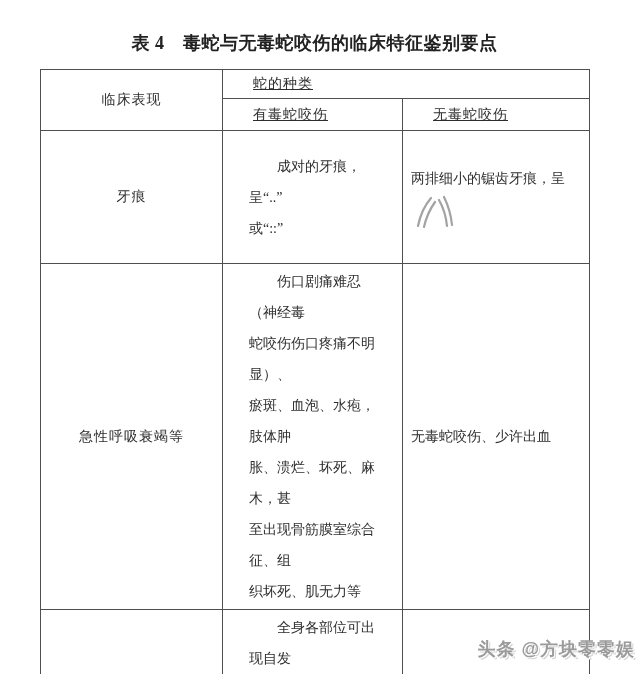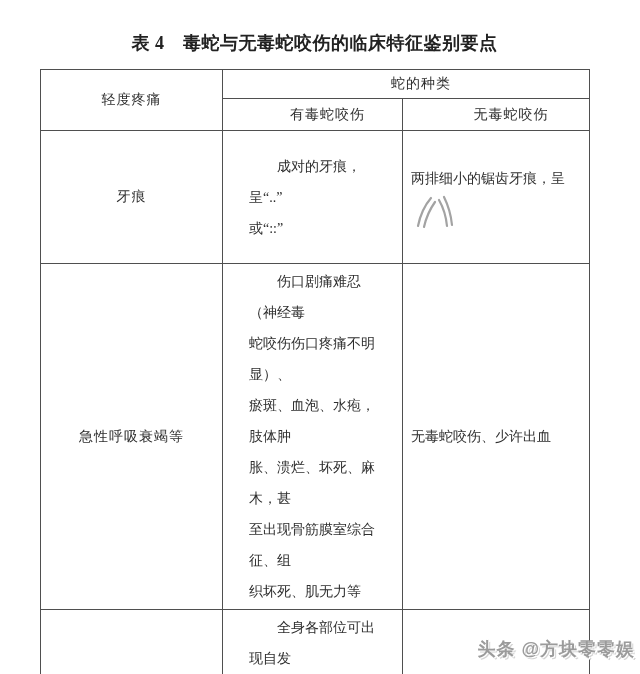--- a/index.html
+++ b/index.html
@@ -37,23 +37,24 @@
   table.tbl td {
     border: 1px solid #4f4f4f;
     padding: 0;
     vertical-align: middle;
   }
   .c-corner {
     text-align: center;
     letter-spacing: 1px;
   }
   .c-group {
-    text-align: center;
+    text-align: left;
     padding-left: 30px !important;
     letter-spacing: 1px;
+    text-decoration: underline;
   }
   .c-label {
     text-align: center;
     letter-spacing: 1px;
     margin-left: 36px;
   }
   .c-mid {
     padding: 2px 26px !important;
     white-space: pre-line;
     line-height: 31px;
@@ -97,21 +98,21 @@
   <div class="title">表 4　毒蛇与无毒蛇咬伤的临床特征鉴别要点</div>
 
   <table class="tbl">
     <colgroup>
       <col style="width:182px">
       <col style="width:180px">
       <col style="width:187px">
     </colgroup>
     <tbody>
         <tr style="height:29px">
-      <td class="c-corner" rowspan="2" style="height:61px">轻度疼痛</td>
+      <td class="c-corner" rowspan="2" style="height:61px">临床表现</td>
       <td class="c-group" colspan="2">蛇的种类</td>
     </tr>
     <tr style="height:32px">
       <td class="c-group">有毒蛇咬伤</td>
       <td class="c-group">无毒蛇咬伤</td>
     </tr>
 
     <tr style="height:90px">
       <td class="c-label">牙痕</td>
       <td class="c-mid">　　成对的牙痕，呈“..”

